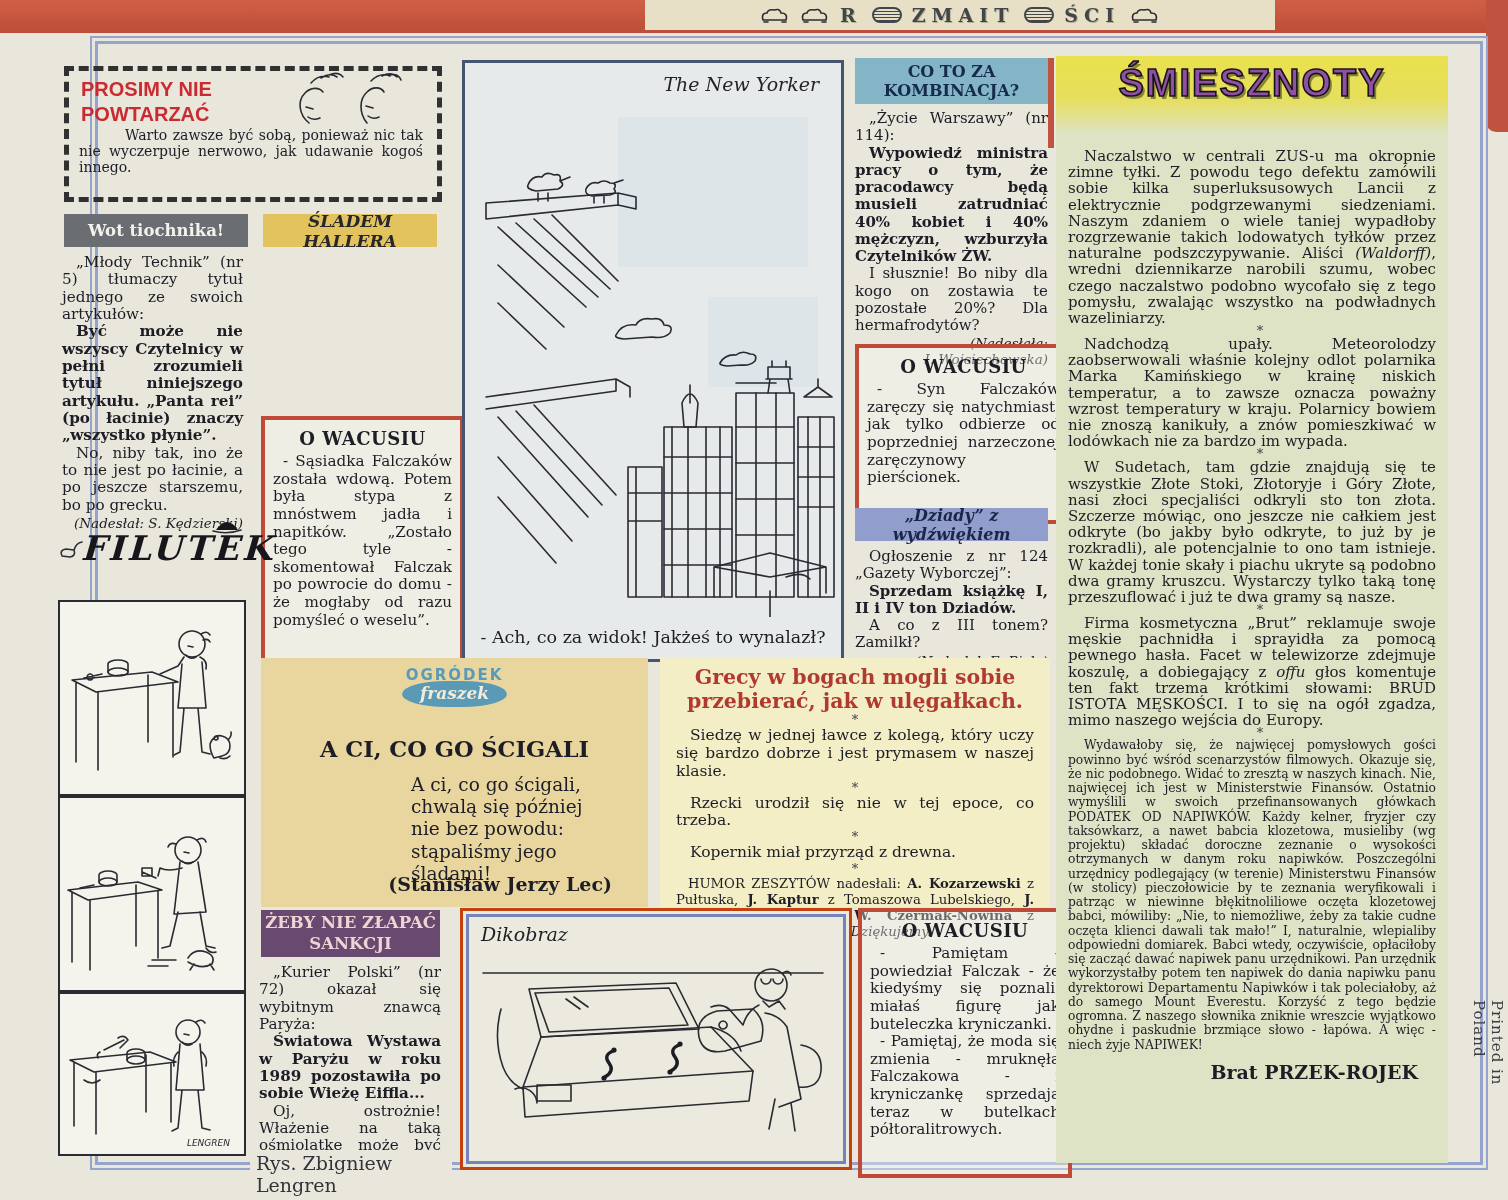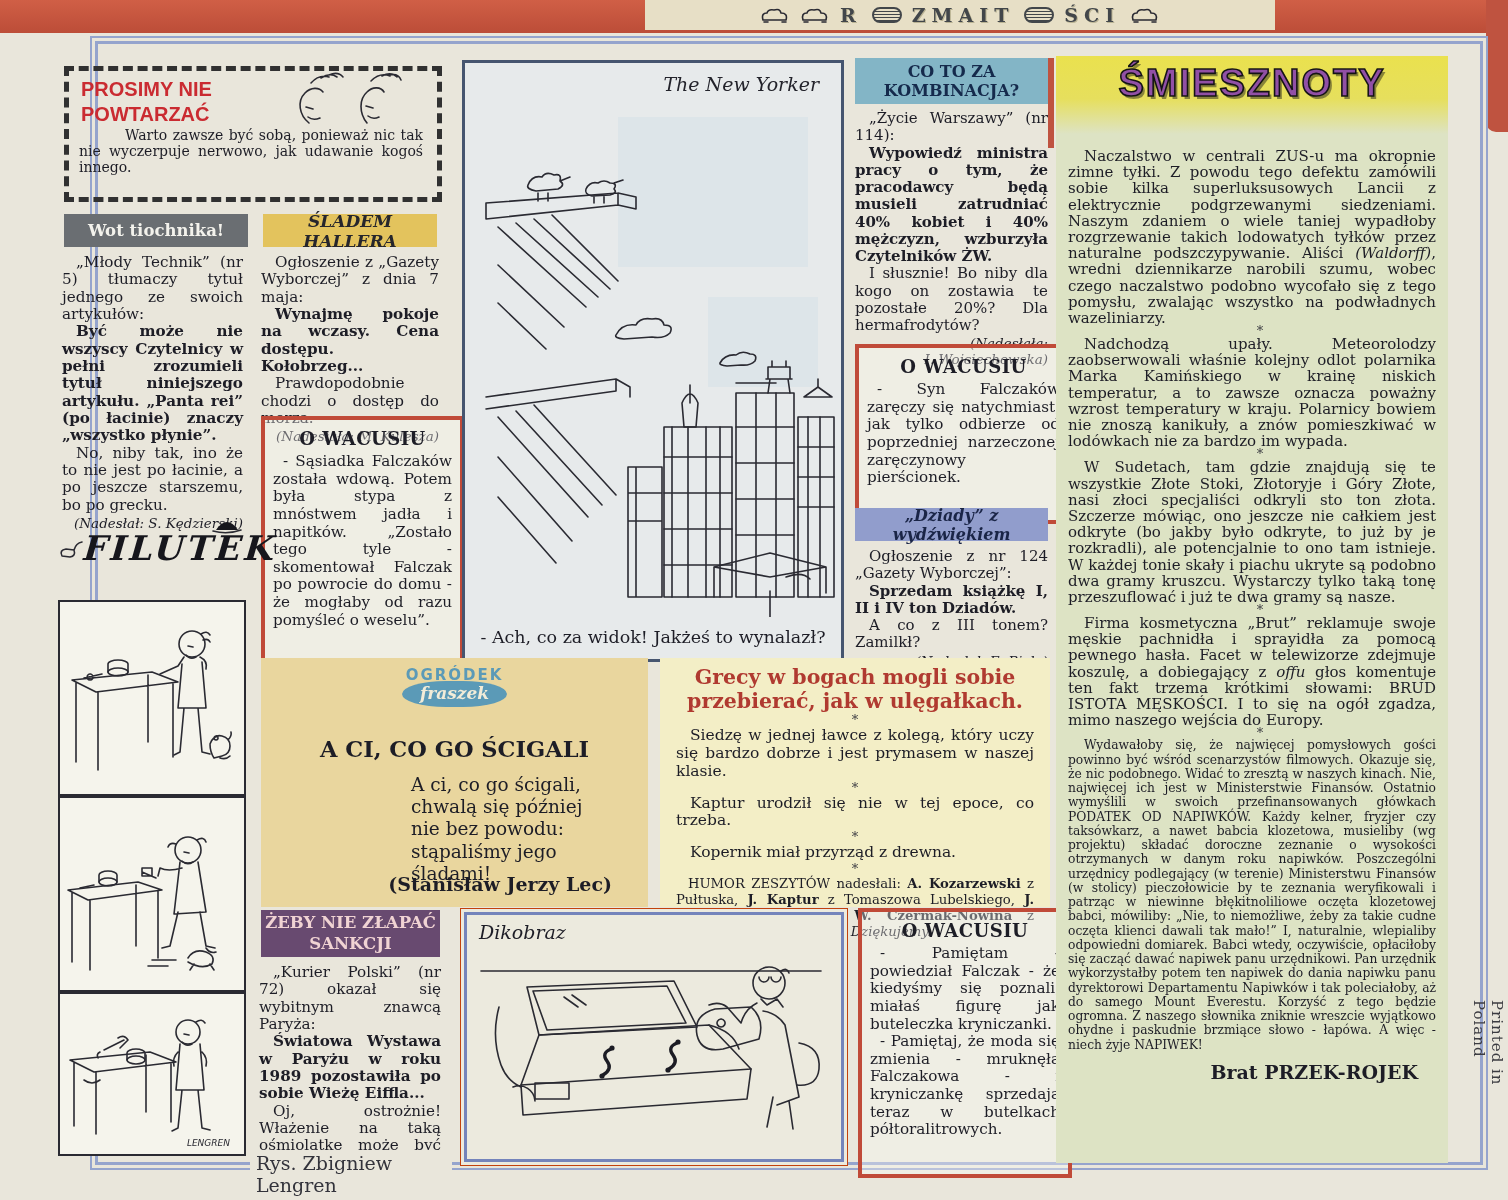--- a/index.html
+++ b/index.html
@@ -90,21 +90,21 @@
 
   
   .komb-hdr{left:855px;top:58px;width:193px;height:46px;background:#83b5c6;
             font:bold 16px "DejaVu Serif",serif;color:#152a4c;line-height:1.2;flex-direction:column;}
   .komb-txt{left:855px;top:110px;width:193px;font-size:15px;line-height:1.15;}
   .dziady-hdr{left:855px;top:508px;width:193px;height:33px;background:#919dcc;
               font:bold italic 16px "DejaVu Serif",serif;font-style:italic;color:#1a2547;}
   .dziady-txt{left:855px;top:548px;width:193px;font-size:15px;line-height:1.15;}
 
   
-  .dik{left:460px;top:908px;width:380px;height:250px;border:1px solid #c2410c;padding:3px;background:#eceade;}
+  .dik{left:460px;top:908px;width:380px;height:250px;border:3px solid #c2410c;padding:3px;background:#eceade;}
   .dik-inner{position:relative;width:100%;height:100%;border:3px solid #7484bb;box-sizing:border-box;}
   .dik-src{position:absolute;left:12px;top:6px;font:italic 19px "DejaVu Serif",serif;}
 
   
   .zeby-hdr{left:261px;top:910px;width:179px;height:47px;background:#684a70;
             font:bold 16.5px "DejaVu Serif",serif;color:#f0d3d3;line-height:1.25;flex-direction:column;}
   .zeby-txt{left:259px;top:964px;width:182px;font-size:15.2px;line-height:1.14;}
 
   
   .smz-band{left:1056px;top:56px;width:392px;height:78px;
@@ -168,26 +168,20 @@
 
   <div class="abs hdr wot-hdr">Wot tiochnika!</div>
   <div class="abs wot-txt">
     <p>„Młody Technik” (nr 5) tłumaczy tytuł jednego ze swoich artykułów:</p>
     <p class="b">Być może nie wszyscy Czytelnicy w pełni zrozumieli tytuł niniejszego artykułu. „Panta rei” (po łacinie) znaczy „wszystko płynie”.</p>
     <p>No, niby tak, ino że to nie jest po łacinie, a po jeszcze starszemu, bo po grecku.</p>
     <div class="credit">(Nadesłał: S. Kędzierski)</div>
   </div>
 
   <div class="abs hdr sladem-hdr">ŚLADEM HALLERA</div>
-  <div class="abs sladem-txt">
-    <p>Ogłoszenie z „Gazety Wyborczej” z dnia 7 maja:</p>
-    <p class="b">Wynajmę pokoje na wczasy. Cena dostępu. Kołobrzeg...</p>
-    <p>Prawdopodobnie chodzi o dostęp do morza.</p>
-    <div class="credit">(Nadesłała: M. Kulesza)</div>
-  </div>
 
   <div class="abs wacus wacus1">
     <h3>O WACUSIU</h3>
     <p>- Sąsiadka Falczaków została wdową. Potem była stypa z mnóstwem jadła i napitków. „Zostało tego tyle - skomentował Falczak po powrocie do domu - że mogłaby od razu pomyśleć o weselu”.</p>
   </div>
 
   <div class="abs filutek-logo">
     <svg width="26" height="26" viewBox="0 0 26 26" style="position:absolute;left:0;top:22px;">
         <path class="sketch" d="M4,18 q-3,-6 4,-7 l8,1 q2,6 -4,7 z M16,12 q2,-7 8,-8"></path>
       </svg>
@@ -308,21 +302,21 @@
       <div>śladami!</div>
     </div>
     <div class="og-author">(Stanisław Jerzy Lec)</div>
   </div>
 
   <div class="abs humor">
     <p class="humor-head">Grecy w bogach mogli sobie przebierać, jak w ulęgałkach.</p>
     <p class="sep">*</p>
     <p class="item">Siedzę w jednej ławce z kolegą, który uczy się bardzo dobrze i jest prymasem w naszej klasie.</p>
     <p class="sep">*</p>
-    <p class="item">Kaptur urodził się nie w tej epoce, co trzeba.</p>
+    <p class="item">Rzecki urodził się nie w tej epoce, co trzeba.</p>
     <p class="sep">*</p>
     <p class="item">Kopernik miał przyrząd z drewna.</p>
     <p class="sep">*</p>
     <p class="creds"><span>HUMOR ZESZYTÓW nadesłali: </span><span style="font-weight: bold;">A. Kozarzewski</span><span> z Pułtuska, </span><span style="font-weight: bold;">J. Kaptur</span><span> z Tomaszowa Lubelskiego, </span><span style="font-weight: bold;">J. Bilska</span><span> z Radzynia i </span><span style="font-weight: bold;">W. Czermak-Nowina</span><span> z Lidzbarku Warmińskiego. </span><span style="font-style: italic;">Dziękujemy.</span></p>
   </div>
 
   <div class="abs hdr zeby-hdr">
     <div>ŻEBY NIE ZŁAPAĆ</div>
     <div>SANKCJI</div>
   </div>

